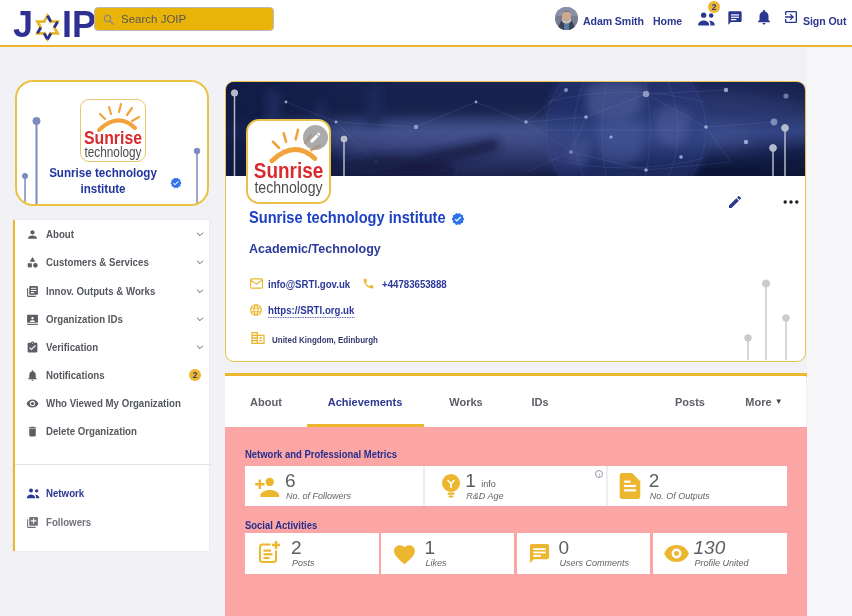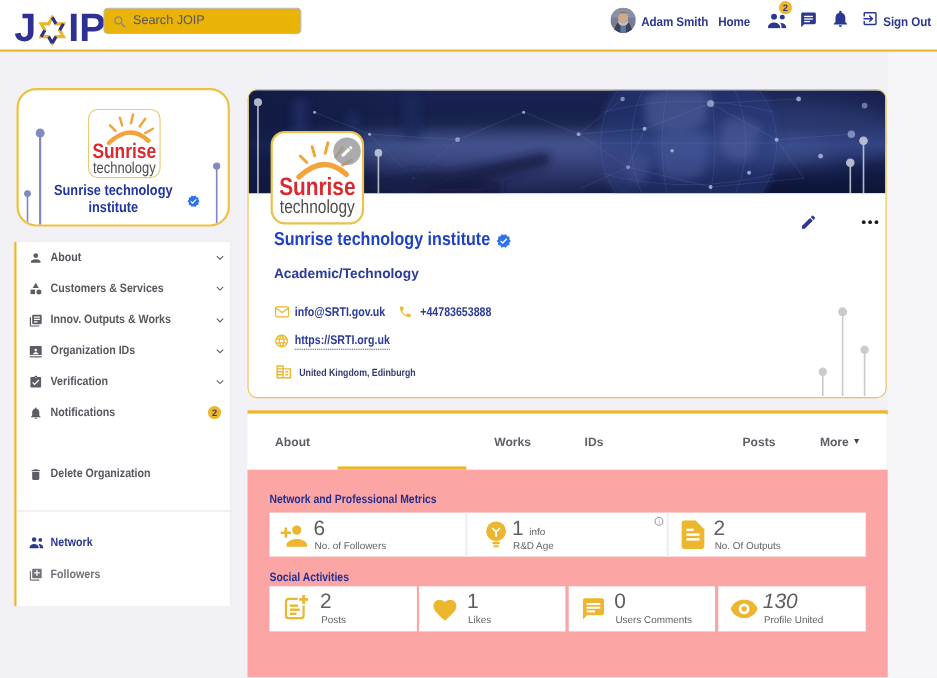--- a/index.html
+++ b/index.html
@@ -31,21 +31,21 @@
 
 #yline { position:absolute; left:225px; top:373px; width:582px; height:3.5px; background:#ecb62f; }
 #tabs { position:absolute; left:225px; top:376px; width:581px; height:51px; background:#fff; }
 .tab { position:absolute; top:0; height:51px; display:flex; align-items:center; justify-content:center; font-size:11px; font-weight:bold; color:#5c5f66; }
 
 #content { position:absolute; left:225px; top:427px; width:582px; height:189px; background:#fca5a5; }
 .h2 { position:absolute; left:20px; font-size:11px; font-weight:bold; color:#232f8e; transform:scaleX(0.86); transform-origin:left center; white-space:nowrap; }
 .mrow { position:absolute; left:20px; width:542px; background:#fff; display:flex; }
 .mcardi { position:relative; }
 .num { font-size:19px; color:#5d5e60; }
-.lbl { font-size:9px; color:#636363; }
+.lbl { font-size:9px; color:#636363;font-style:italic; }
 </style>
 </head>
 <body>
 <div id="rightbg"></div>
 <div id="header">
   <div id="logo">J<svg width="27" height="29" viewBox="0 0 27 31" style="vertical-align:-5px;margin:0 1px;">
         <g fill="none" stroke-width="3" stroke-linejoin="miter">
           <path d="M13.5 3.0 L17.1 9.3 L24.3 9.2 L20.7 15.5 L24.3 21.7 L17.1 21.7 L13.5 28.0 L9.9 21.7 L2.7 21.8 L6.3 15.5 L2.7 9.2 L9.9 9.3 Z" stroke="#e8b62c"></path>
           <path d="M13.5 3.0 L17.1 9.3" stroke="#2e3192"></path>
           <path d="M24.3 9.2 L20.7 15.5" stroke="#2e3192"></path>
@@ -185,20 +185,26 @@
     <svg class="ch" viewBox="0 0 24 24">
         <path fill="none" stroke="#5b5e64" stroke-width="2.4" d="M5 9l7 7 7-7"></path>
       </svg>
   </div>
   <div class="mitem" style="top:141px">
     <svg class="ic" viewBox="0 0 24 24">
         <path fill="#5b5e64" d="M12 22c1.1 0 2-.9 2-2h-4c0 1.1.89 2 2 2zm6-6v-5c0-3.07-1.64-5.64-4.5-6.32V4c0-.83-.67-1.5-1.5-1.5s-1.5.67-1.5 1.5v.68C7.63 5.36 6 7.92 6 11v5l-2 2v1h16v-1l-2-2z"></path>
       </svg>
     <span class="tx">Notifications</span>
     <div style="position:absolute;left:174px;top:8px;width:12px;height:12px;border-radius:50%;background:#ecb62f;color:#3a3f66;font-size:8.5px;font-weight:bold;text-align:center;line-height:12px;">2</div>
+  </div>
+  <div class="mitem" style="top:169px">
+    <svg class="ic" viewBox="0 0 24 24">
+        <path fill="#5b5e64" d="M12 4.5C7 4.5 2.73 7.61 1 12c1.73 4.39 6 7.5 11 7.5s9.27-3.11 11-7.5c-1.73-4.39-6-7.5-11-7.5zM12 17c-2.76 0-5-2.24-5-5s2.24-5 5-5 5 2.24 5 5-2.24 5-5 5zm0-8c-1.66 0-3 1.34-3 3s1.34 3 3 3 3-1.34 3-3-1.34-3-3-3z"></path>
+      </svg>
+    <span class="tx">Who Viewed My Organization</span>
   </div>
   <div class="mitem" style="top:197px">
     <svg class="ic" viewBox="0 0 24 24">
         <path fill="#5b5e64" d="M6 19c0 1.1.9 2 2 2h8c1.1 0 2-.9 2-2V7H6v12zM19 4h-3.5l-1-1h-5l-1 1H5v2h14V4z"></path>
       </svg>
     <span class="tx">Delete Organization</span>
   </div>
   <div style="position:absolute;left:0;top:244px;width:196px;height:1px;background:#e4e4e8;"></div>
   <div class="mitem" style="top:259px">
     <svg class="ic" viewBox="0 0 24 18" style="width:15px;height:12px">
@@ -364,20 +370,21 @@
   <svg style="position:absolute;left:24px;top:248px" width="16" height="16" viewBox="0 0 24 24">
       <g fill="#ecb62f">
         <path d="M12 7V3H2v18h20V7H12zM10 19H4v-2h6v2zm0-4H4v-2h6v2zm0-4H4V9h6v2zm0-4H4V5h6v2zm10 12h-8V9h8v10zm-2-8h-4v2h4v-2zm0 4h-4v2h4v-2z"></path>
       </g>
     </svg>
   <div class="crow" style="left:46px;top:252px;font-size:9.5px;color:#333a6e;">United Kingdom, Edinburgh</div>
 </div>
 <div id="yline"></div>
 <div id="tabs">
   <div class="tab" style="left:11px;width:60px;">About</div>
+  <div class="tab" style="left:90px;width:100px;color:#2b3790;">Achievements</div>
   <div style="position:absolute;left:82px;top:48px;width:117px;height:3px;background:#ecb62f;"></div>
   <div class="tab" style="left:191px;width:100px;">Works</div>
   <div class="tab" style="left:265px;width:100px;">IDs</div>
   <div class="tab" style="left:415px;width:100px;">Posts</div>
   <div class="tab" style="left:508px;width:62px;">More&nbsp;<span style="font-size:8px;color:#444;">▼</span></div>
 </div>
 <div id="content">
   <div class="h2" style="top:21px;">Network and Professional Metrics</div>
   <div class="mrow" style="top:39px;height:40px;">
     <div class="mcardi" style="width:181px;border-right:2px solid #ededf5;">

